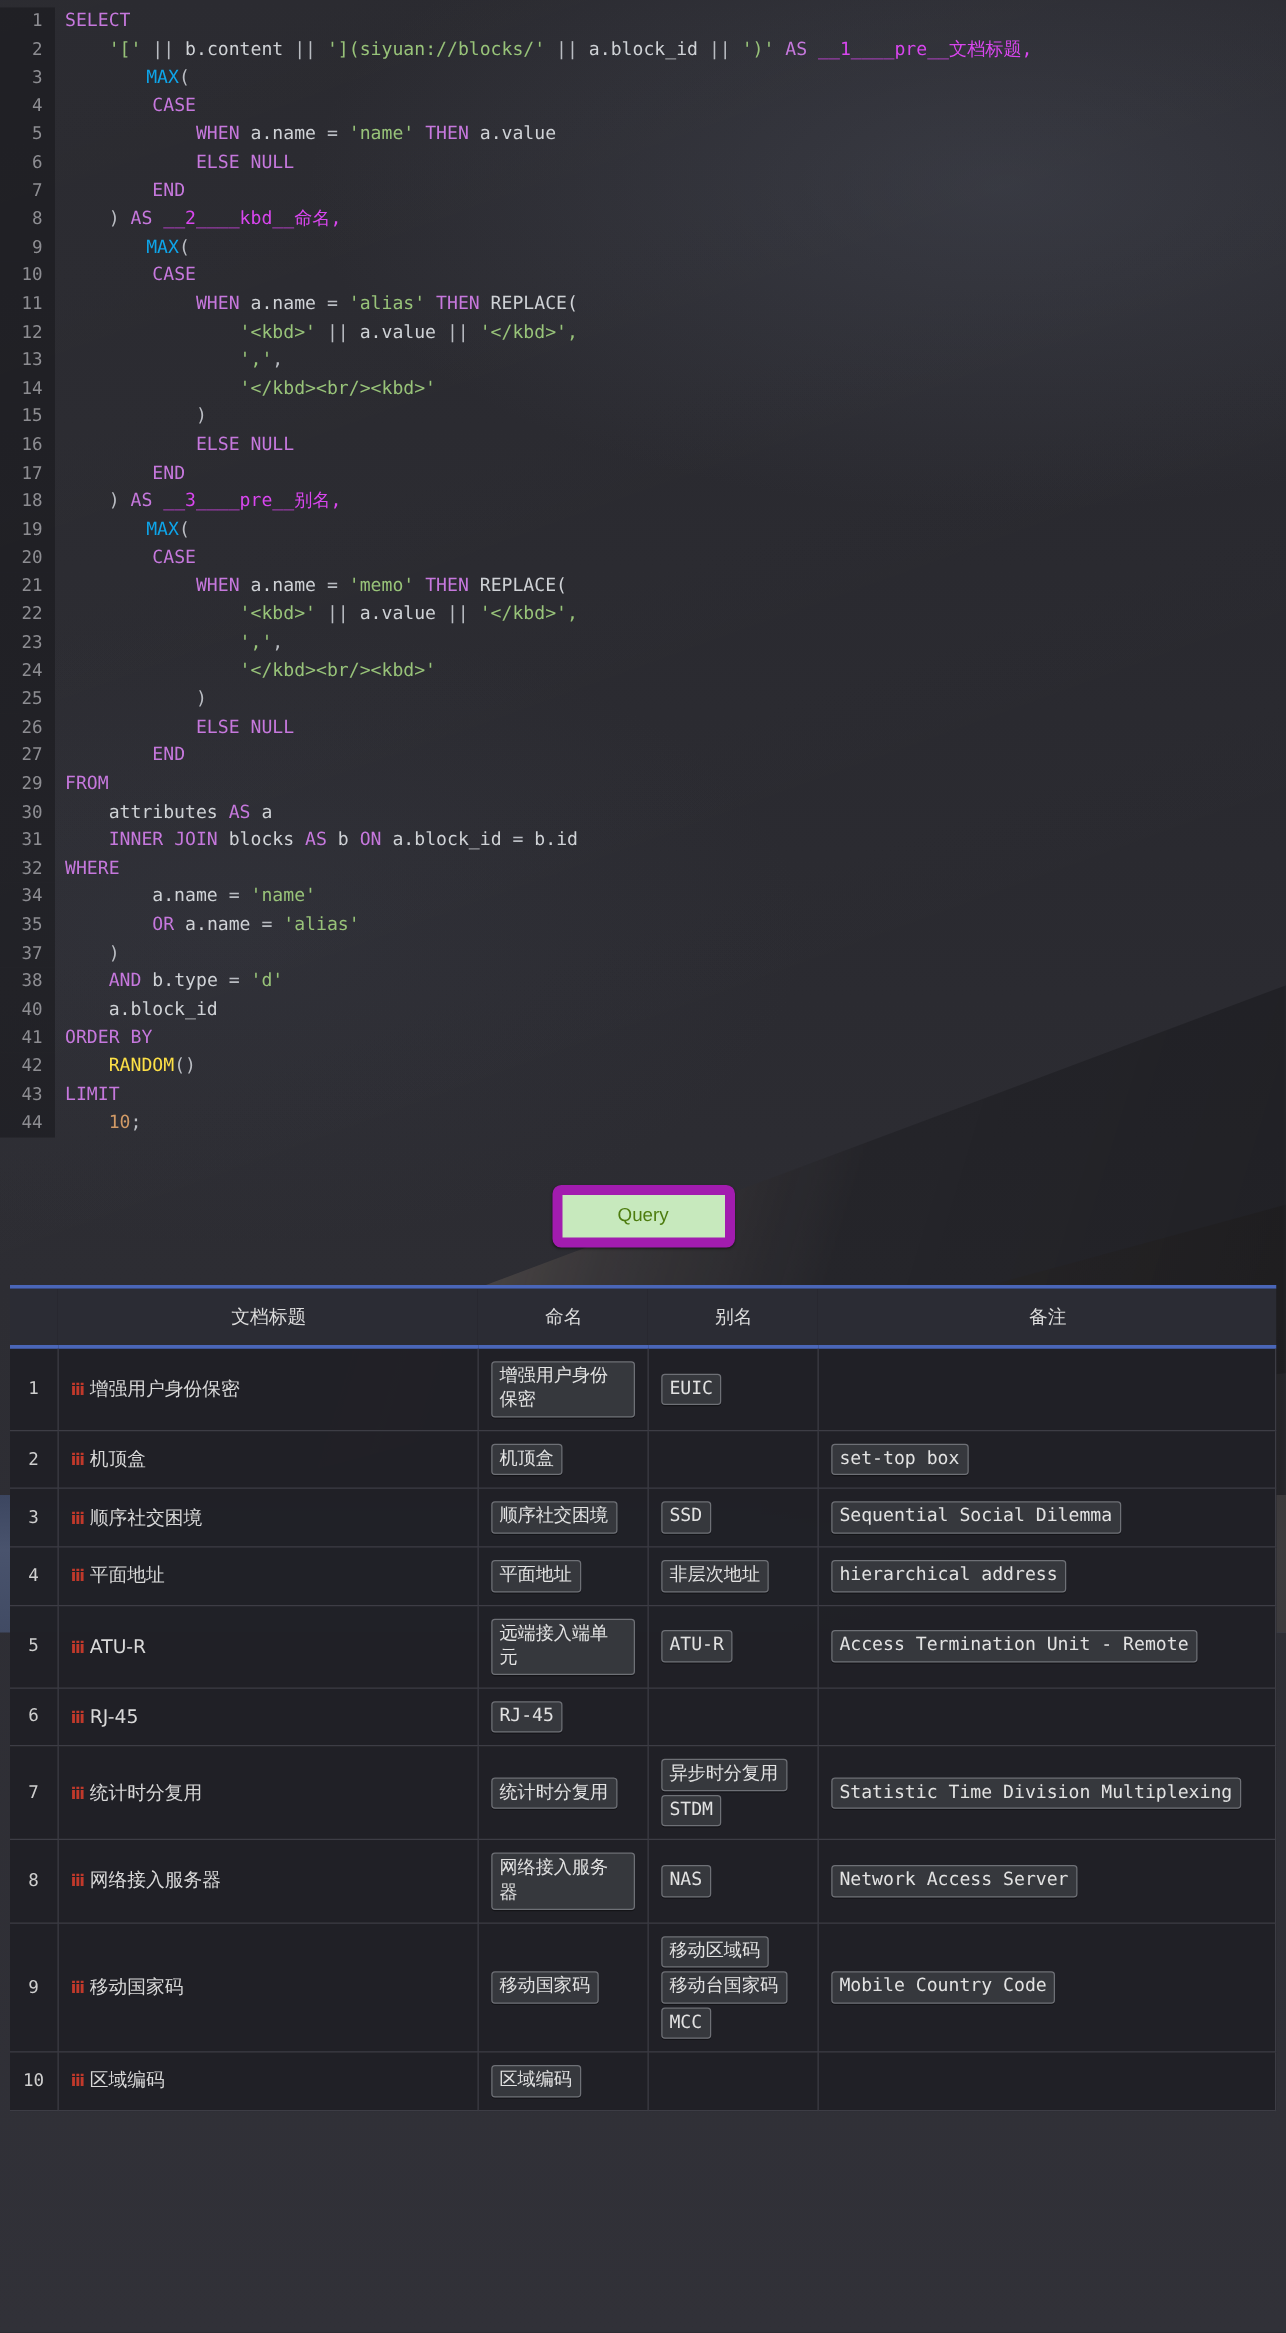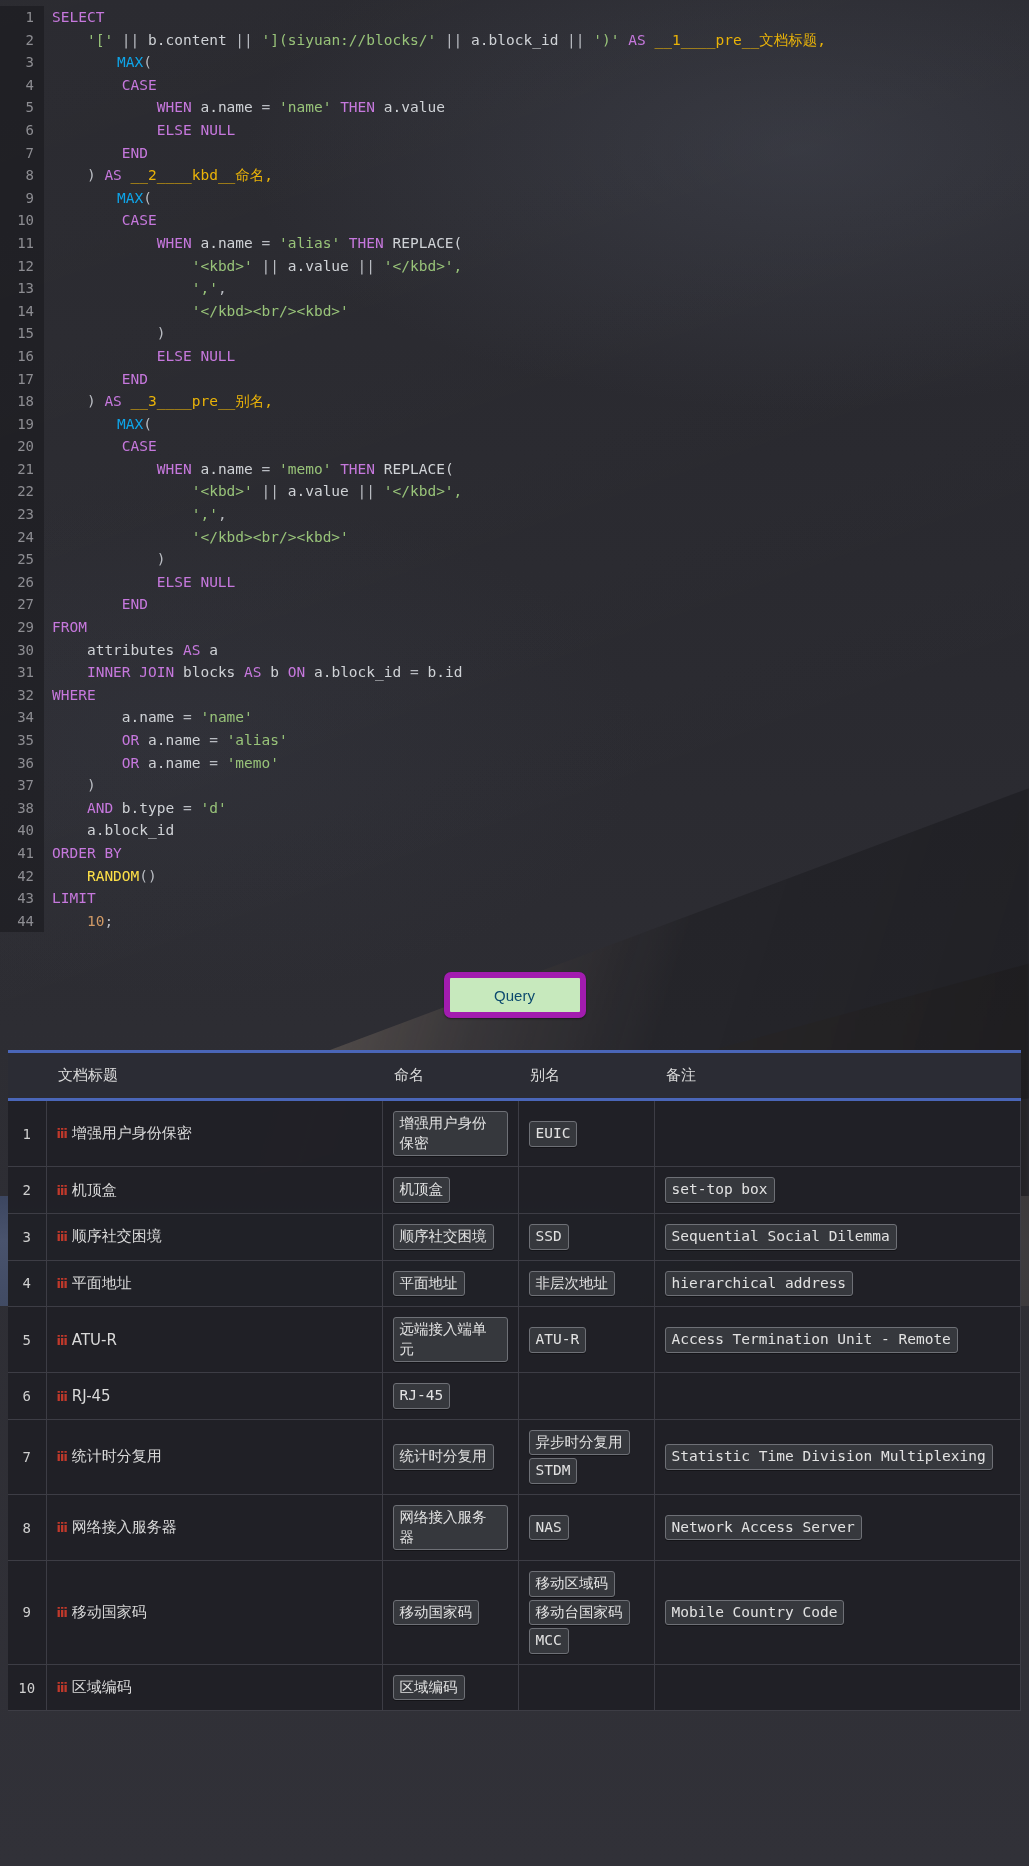--- a/index.html
+++ b/index.html
@@ -38,43 +38,43 @@
   #editor{position:relative;z-index:2;padding:6px 0 8px 0;}
   .line{display:flex;align-items:flex-start;line-height:22.6px;height:22.6px;
         font-size:14.5px;white-space:pre;}
   .ln{width:44px;min-width:44px;text-align:right;padding-right:10px;
       color:#8d8d92;background:rgba(24,24,28,.55);box-sizing:border-box;
       font-size:14px;user-select:none;}
   .code{padding-left:8px;}
   .kw{color:#c678dd;}
   .fn{color:#0ea5e9;padding-left:30px;}
   .str{color:#98c379;}
-  .plain{color:#eab308;}
+  .plain{color:#d946ef;}
   .num{color:#d19a66;}
   .op{color:#b9bcc2;}
   .ident{color:#cfd2d6;}
   .cyan{color:#fde047;}
 
   
   #querybar{position:relative;z-index:2;height:110px;display:flex;
             align-items:center;justify-content:center;}
   #query-button{
     width:130px;height:34px;border-radius:7px;
-    background:#c7e9bd;border:6px solid #a21caf;
-    color:#0c4a6e;font-family:"Liberation Sans",sans-serif;font-size:15px;
+    background:#c7e9bd;border:8px solid #a21caf;
+    color:#4d7c0f;font-family:"Liberation Sans",sans-serif;font-size:15px;
     display:flex;align-items:center;justify-content:center;cursor:pointer;
     box-shadow:0 1px 2px rgba(0,0,0,.45);
   }
 
   
   #results{position:relative;z-index:2;margin:0 8px;
     border-top:3px solid #4a66b8;background:rgba(32,32,37,.92);}
   table{border-collapse:collapse;width:100%;table-layout:fixed;}
   thead th{
-    text-align:left;font-weight:normal;
+    text-align:center;font-weight:normal;
     font-family:"DejaVu Sans",sans-serif;
     font-size:15px;color:#dcdcdc;padding:13px 10px 13px 12px;
     background:rgba(44,46,54,.9);
     border-bottom:3px solid #4a66b8;
   }
   col.c-idx{width:38px;}
   col.c-title{width:336px;}
   col.c-name{width:136px;}
   col.c-alias{width:136px;}
   col.c-memo{width:auto;}
@@ -132,21 +132,20 @@
     <div class="line"><span class="ln">24</span><span class="code"><span class="plain">                </span><span class="str">'&lt;/kbd&gt;&lt;br/&gt;&lt;kbd&gt;'</span></span></div>
     <div class="line"><span class="ln">25</span><span class="code"><span class="plain">            </span><span class="op">)</span></span></div>
     <div class="line"><span class="ln">26</span><span class="code"><span class="plain">            </span><span class="kw">ELSE NULL</span></span></div>
     <div class="line"><span class="ln">27</span><span class="code"><span class="plain">        </span><span class="kw">END</span></span></div>
     <div class="line"><span class="ln">29</span><span class="code"><span class="kw">FROM</span></span></div>
     <div class="line"><span class="ln">30</span><span class="code"><span class="ident">    attributes </span><span class="kw">AS</span><span class="ident"> a</span></span></div>
     <div class="line"><span class="ln">31</span><span class="code"><span class="plain">    </span><span class="kw">INNER JOIN</span><span class="ident"> blocks </span><span class="kw">AS</span><span class="ident"> b </span><span class="kw">ON</span><span class="ident"> a.block_id </span><span class="op">=</span><span class="ident"> b.id</span></span></div>
     <div class="line"><span class="ln">32</span><span class="code"><span class="kw">WHERE</span></span></div>
     <div class="line"><span class="ln">34</span><span class="code"><span class="ident">        a.name </span><span class="op">=</span><span class="plain"> </span><span class="str">'name'</span></span></div>
     <div class="line"><span class="ln">35</span><span class="code"><span class="plain">        </span><span class="kw">OR</span><span class="ident"> a.name </span><span class="op">=</span><span class="plain"> </span><span class="str">'alias'</span></span></div>
-    <div class="line"><span class="ln">36</span><span class="code"><span class="plain">        </span><span class="kw">OR</span><span class="ident"> a.name </span><span class="op">=</span><span class="plain"> </span><span class="str">'memo'</span></span></div>
     <div class="line"><span class="ln">37</span><span class="code"><span class="plain">    </span><span class="op">)</span></span></div>
     <div class="line"><span class="ln">38</span><span class="code"><span class="plain">    </span><span class="kw">AND</span><span class="ident"> b.type </span><span class="op">=</span><span class="plain"> </span><span class="str">'d'</span></span></div>
     <div class="line"><span class="ln">40</span><span class="code"><span class="ident">    a.block_id</span></span></div>
     <div class="line"><span class="ln">41</span><span class="code"><span class="kw">ORDER BY</span></span></div>
     <div class="line"><span class="ln">42</span><span class="code"><span class="plain">    </span><span class="cyan">RANDOM</span><span class="op">()</span></span></div>
     <div class="line"><span class="ln">43</span><span class="code"><span class="kw">LIMIT</span></span></div>
     <div class="line"><span class="ln">44</span><span class="code"><span class="plain">    </span><span class="num">10</span><span class="op">;</span></span></div>
   </div>
 
 <div id="querybar">

